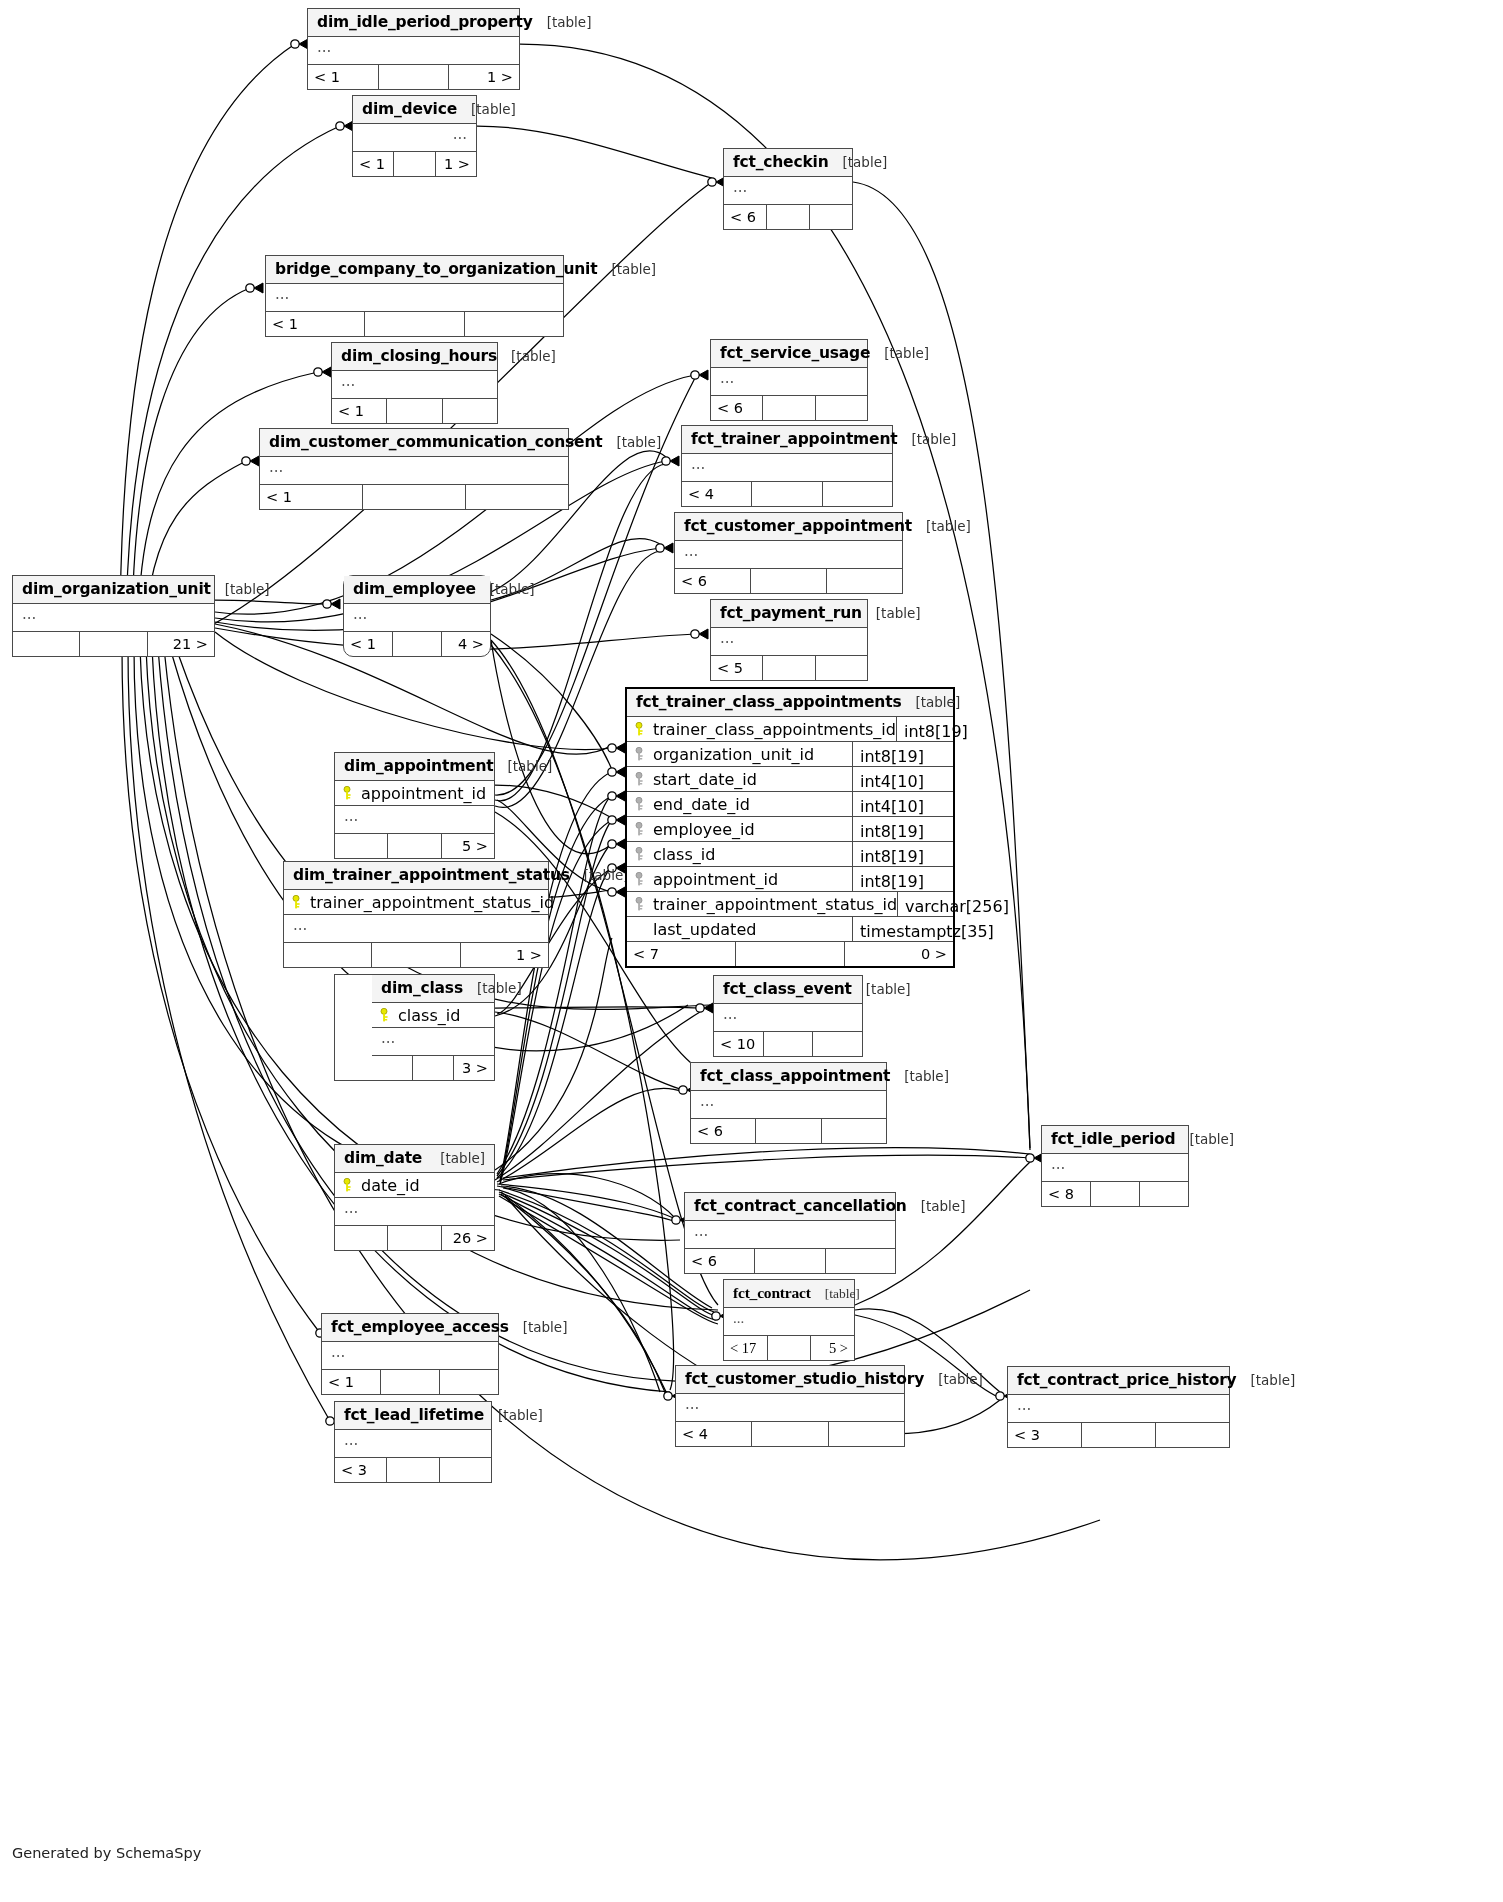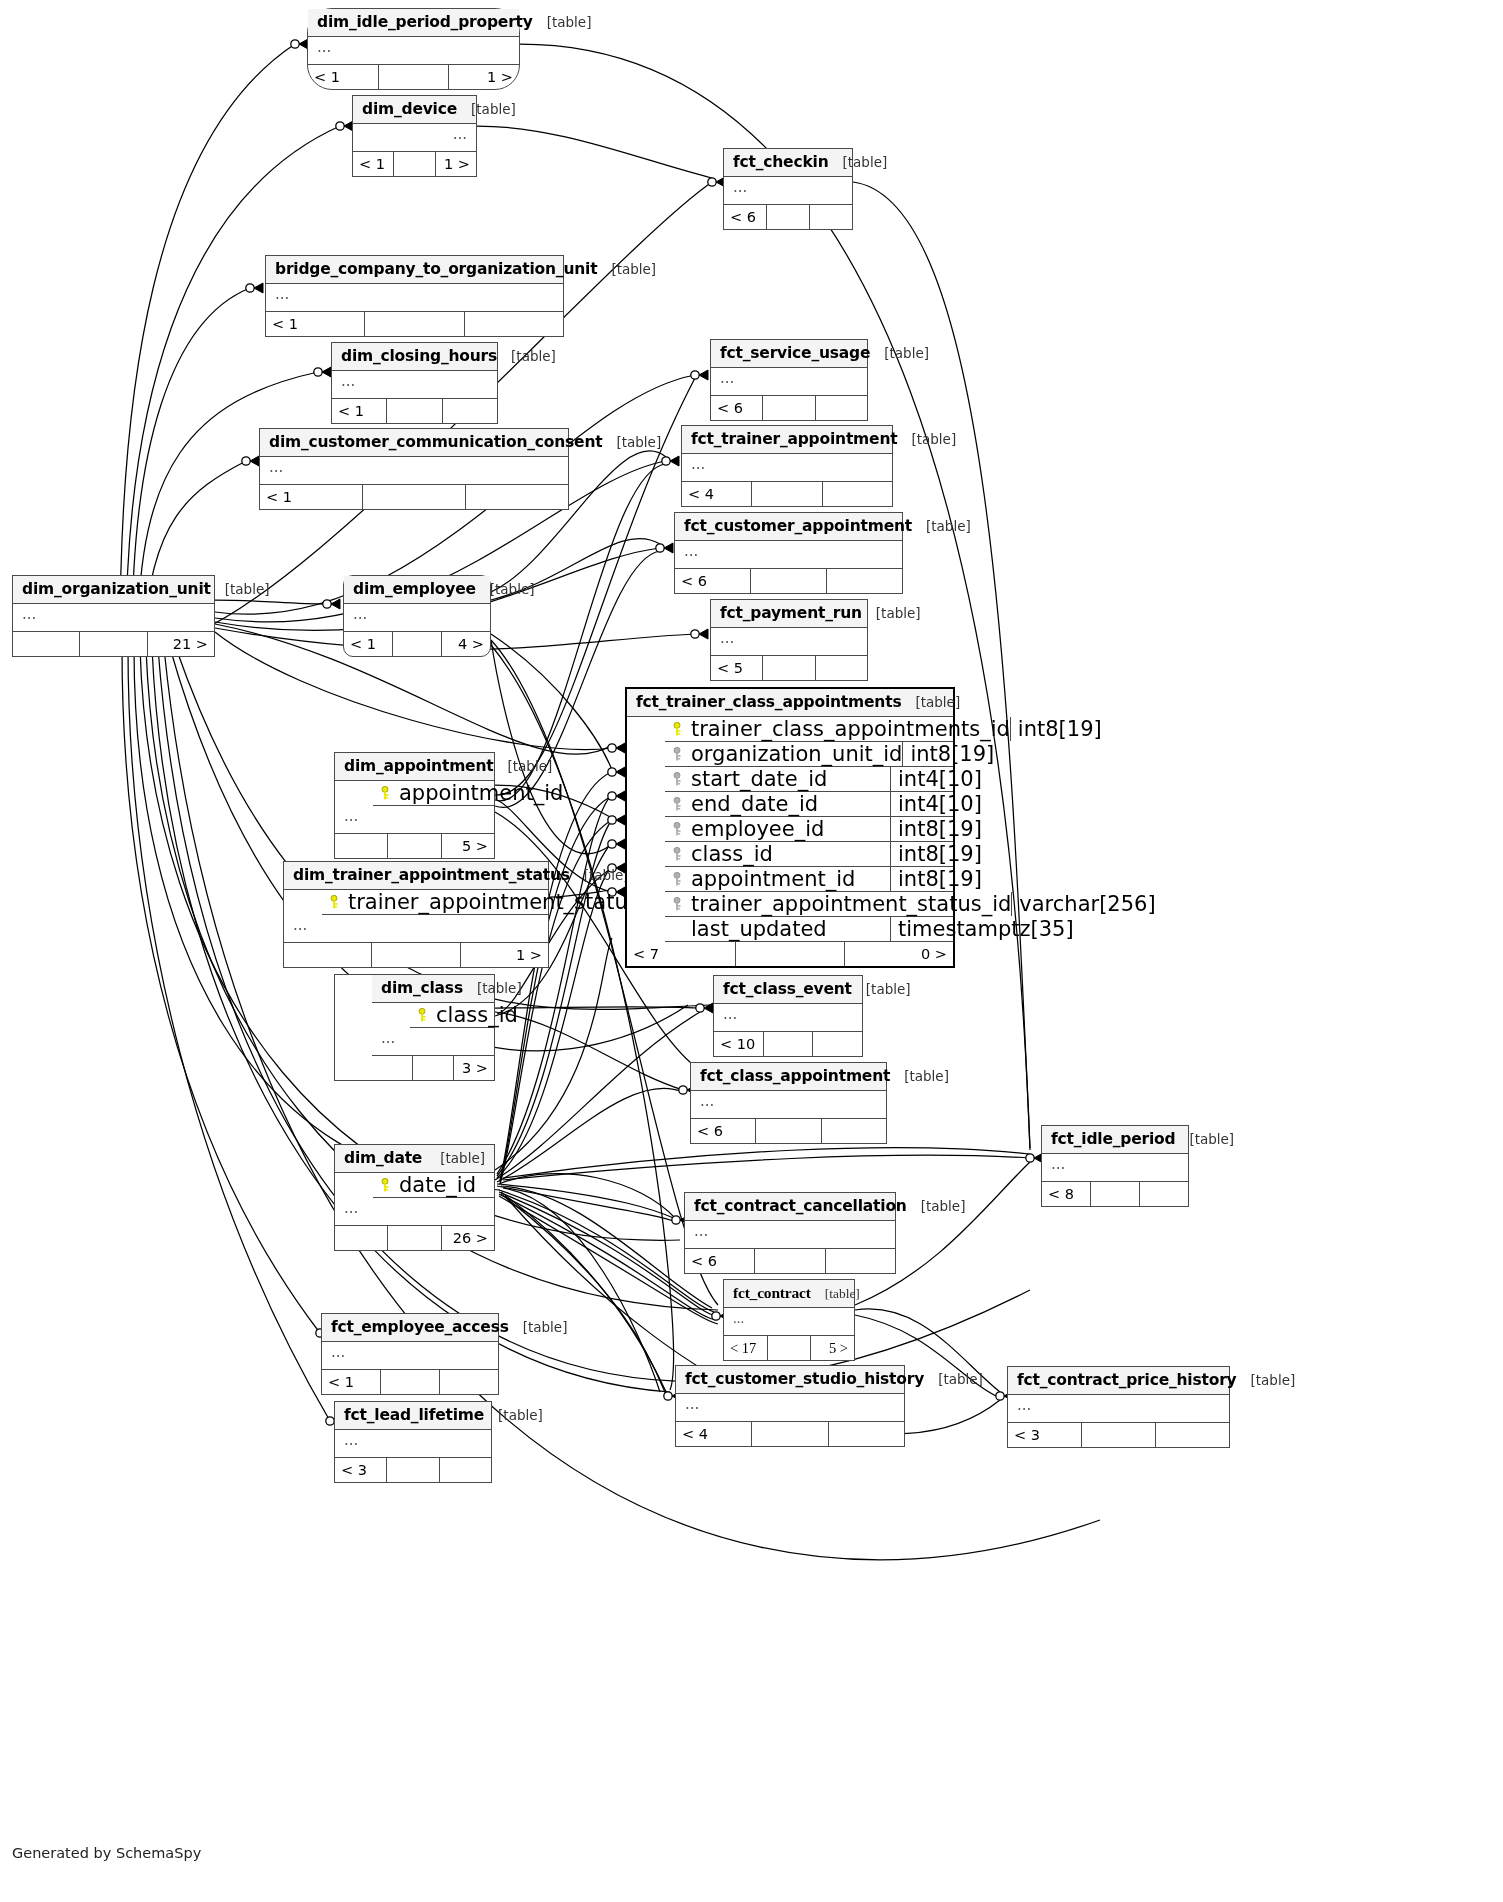--- a/index.html
+++ b/index.html
@@ -81,23 +81,22 @@
   }
   .tn-foot > div:last-child { border-right: none; }
   .tn-foot .fleft { justify-content: flex-start; }
   .tn-foot .fright { justify-content: flex-end; }
 
   
   .col-row {
     display: flex;
     border-bottom: 1.2px solid #4a4a4a;
     height: 24px;
-    align-items: flex-start;
-    font-size: 21px;
-    margin-left: 38px;
+    align-items: flex-end;
+    font-size: 16px;
   }
   .col-row:last-of-type { border-bottom: 1.2px solid #4a4a4a; }
   .col-name {
     flex: 0 0 226px;
     display: flex;
     align-items: center;
     gap: 7px;
     padding-left: 8px;
     border-right: 1.2px solid #4a4a4a;
     box-sizing: border-box;
@@ -323,21 +322,21 @@
         <circle cx="320" cy="1333" r="4.2" class="conn"></circle>
         <path d="M324,1333 l9,-5 v10 z" class="crow"></path>
       </g>
       <g>
         <circle cx="330" cy="1421" r="4.2" class="conn"></circle>
         <path d="M334,1421 l9,-5 v10 z" class="crow"></path>
       </g>
     </svg>
 
   <div class="footer-note">Generated by SchemaSpy</div>
-<div class="table-node" style="left: 307px; top: 8px; width: 213px; border-radius: 25px;">
+<div class="table-node" style="left: 307px; top: 8px; width: 213px;">
       <div class="tn-title">
         <span class="tn-name">dim_idle_period_property</span>
         <span class="tn-tag">[table]</span>
       </div>
       <div class="tn-body">...</div>
       <div class="tn-foot">
         <div class="fleft">&lt; 1</div>
         <div class="fleft"></div>
         <div class="fright">1 &gt;</div>
       </div>

